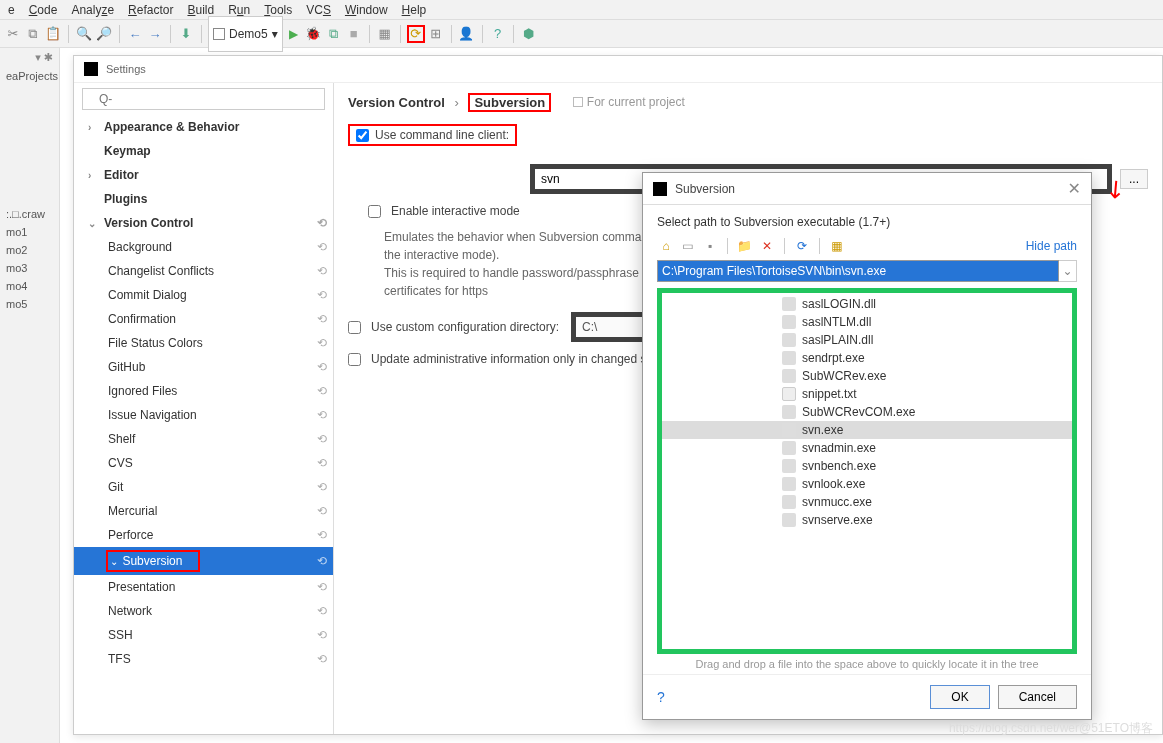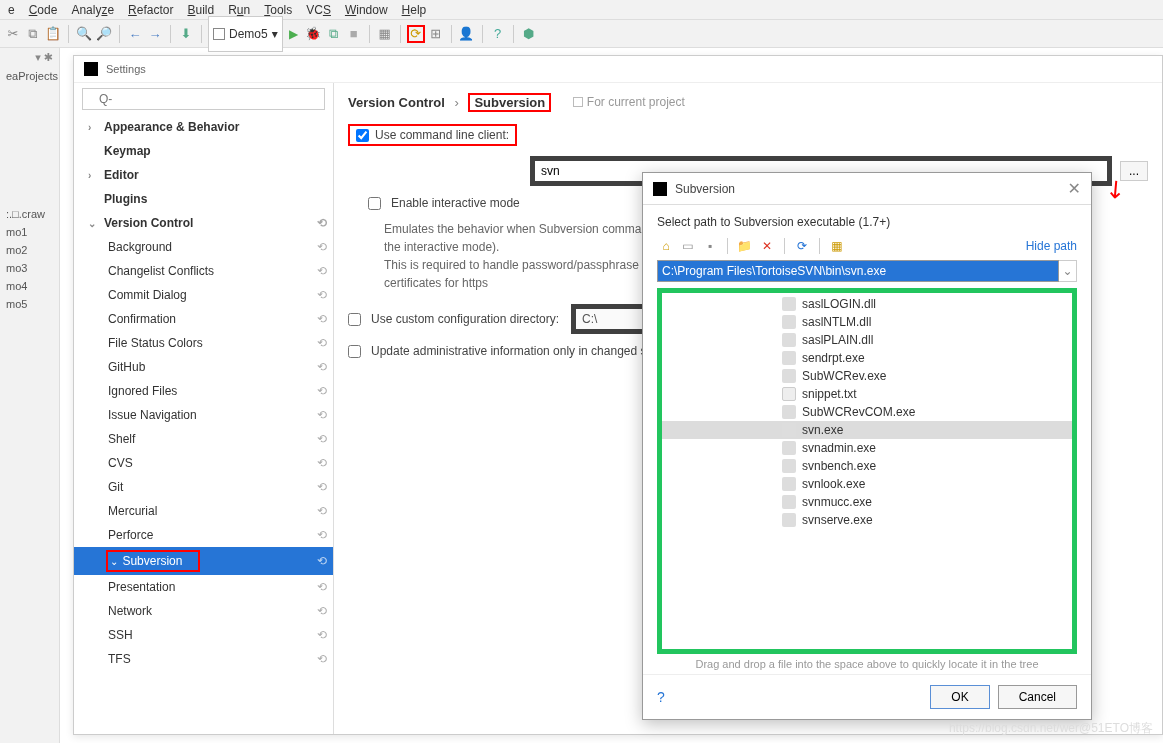--- a/index.html
+++ b/index.html
@@ -264,21 +264,21 @@
       <div class="breadcrumb">
         <span class="a">Version Control</span>
         <span class="arr">›</span>
         <span class="breadcrumb-red"><span class="b">Subversion</span></span>
         <span class="proj">
             <span class="proj-ico"></span>
             <span>For current project</span>
           </span>
       </div>
 
-      <div class="chk-line redbox-small" style="border:2px solid red;padding:2px 6px;display:inline-flex;margin-bottom:4px;">
+      <div class="chk-line redbox-small" style="border:2px solid red;padding:2px 6px;display:inline-flex;margin-bottom:12px;">
         <input type="checkbox" checked="" style="">
         <span>Use command line client:</span>
       </div>
       <div class="chk-line" style="margin-top:6px">
         <span style="width:170px"></span>
         <input class="cmd-input" value="svn" style="">
         <button class="browse">...</button>
       </div>
 
       <div class="chk-line sub-chk">

